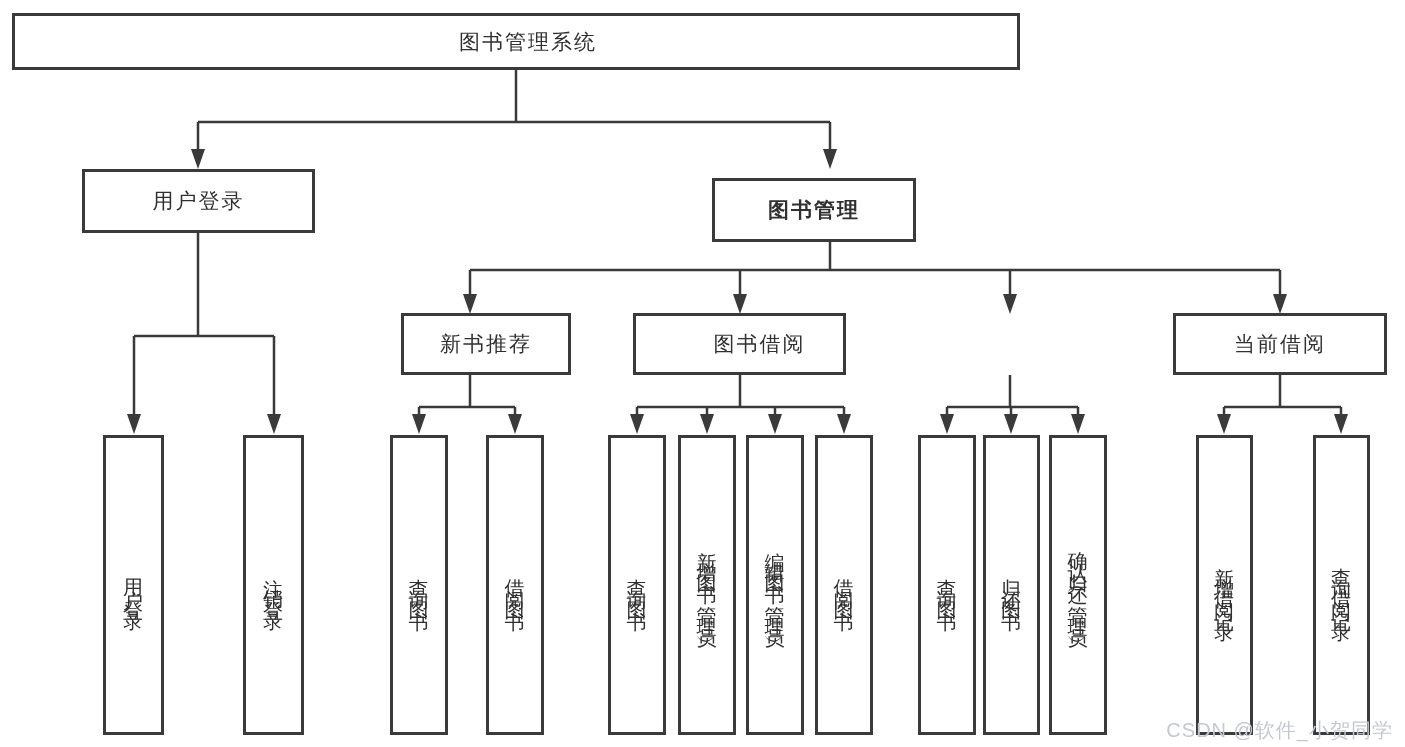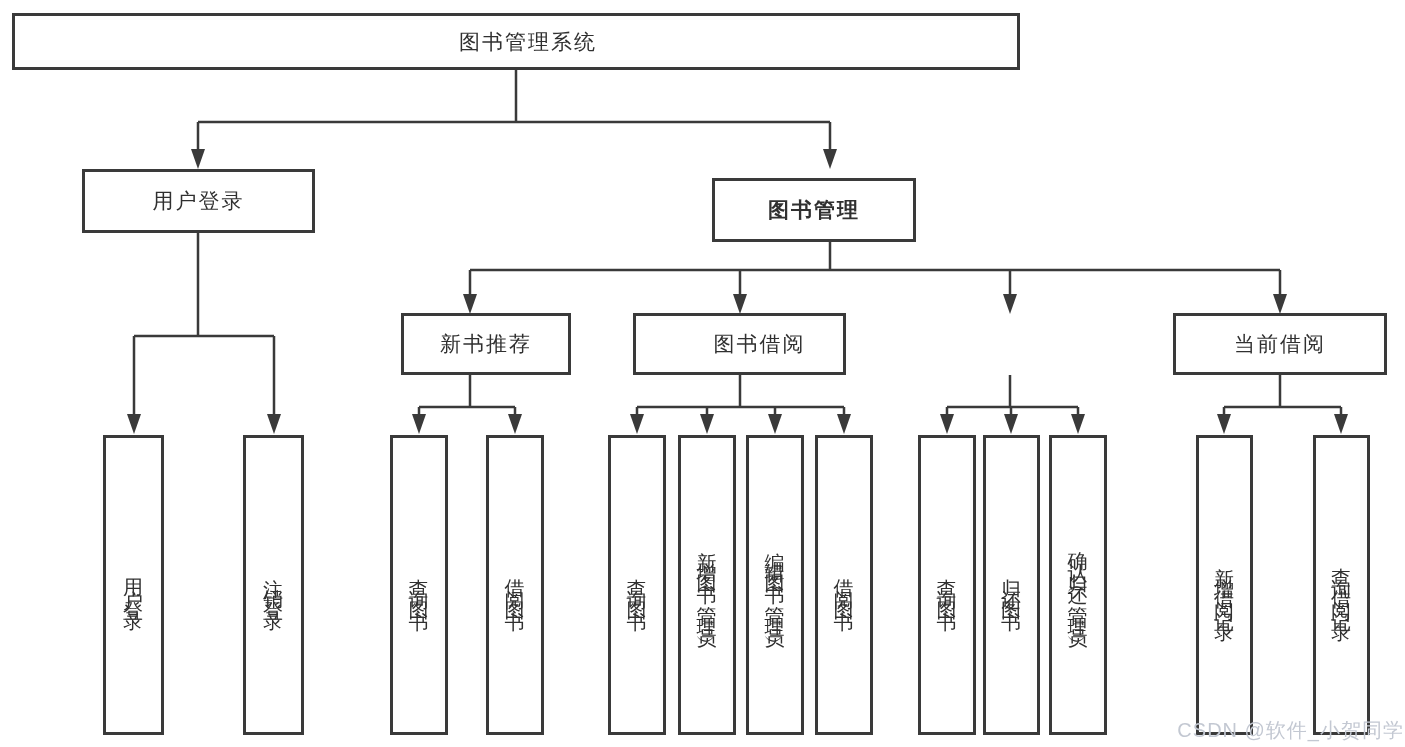--- a/index.html
+++ b/index.html
@@ -42,21 +42,21 @@
   .vlabel {
     writing-mode: vertical-rl;
     text-orientation: mixed;
     font-size: 20px;
     line-height: 1;
     letter-spacing: 11px;
     white-space: nowrap;
   }
   .watermark {
     position: absolute;
-    right: 1px;
+    right: 12px;
     bottom: 3px;
     font-size: 20px;
     letter-spacing: 1px;
     color: #c3c8d2;
     z-index: 3;
     white-space: nowrap;
   }
 </style>
 </head>
 <body>

